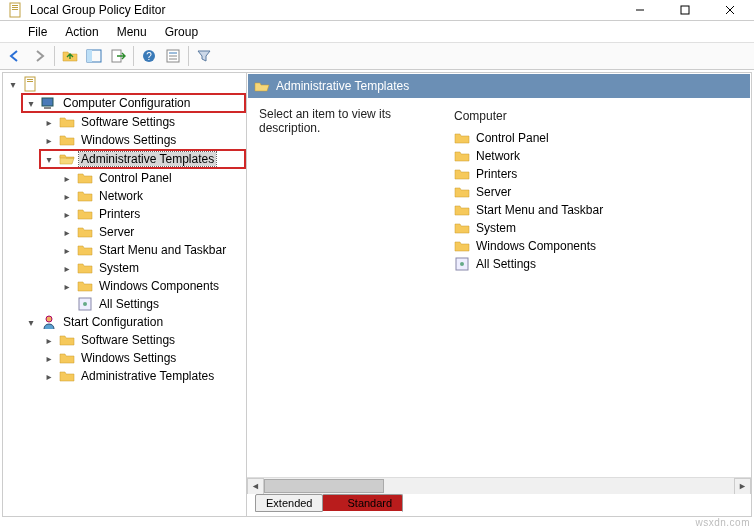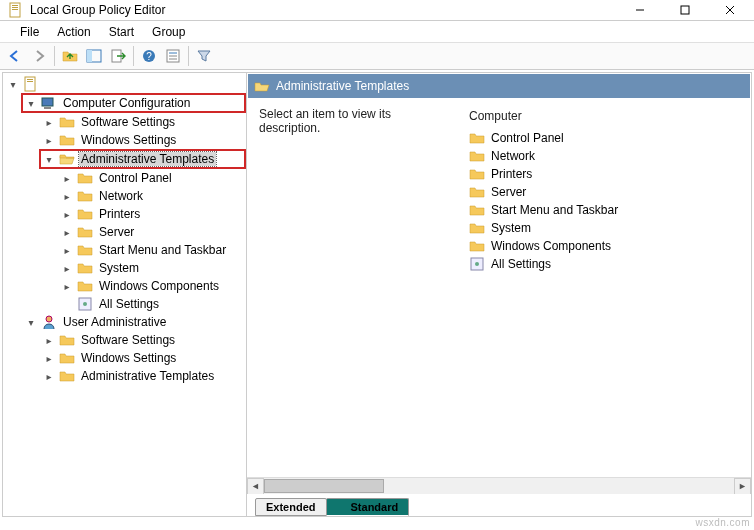--- a/index.html
+++ b/index.html
@@ -3,46 +3,46 @@
 <meta charset="utf-8">
 <style>
 * { box-sizing: border-box; margin: 0; padding: 0; }
 body { font-family: "Segoe UI", Tahoma, sans-serif; font-size: 12px; background: #fff; color: #000; width: 754px; height: 530px; overflow: hidden; position: relative; }
 
 .titlebar { height: 16px; display: flex; align-items: center; border-bottom: 1px solid #ccc; padding: 10px 2px; }
 .titlebar .app-icon { width: 16px; height: 16px; margin: 0 6px; }
 .titlebar .title { flex: 1; font-size: 12px; }
 .title-btn { width: 45px; height: 29px; display: flex; align-items: center; justify-content: center; font-size: 12px; color: #333; }
 
-.menubar { height: 21px; display: flex; align-items: center; padding: 0 12px; gap: 2px; }
+.menubar { height: 21px; display: flex; align-items: center; padding: 0 20px; gap: 2px; }
 .menu-item { padding: 2px 8px; cursor: default; }
 
 .toolbar { height: 28px; display: flex; align-items: center; padding: 0 4px; gap: 2px; border-top: 1px solid #e0e0e0; border-bottom: 1px solid #ccc; background: #fafafa; }
 .tb-sep { width: 1px; height: 20px; background: #ccc; margin: 0 2px; }
 .tb-btn { width: 22px; height: 22px; display: flex; align-items: center; justify-content: center; border: 1px solid transparent; }
 
 .content { display: flex; height: 445px; border: 1px solid #ccc; margin: 2px; }
 .tree-pane { width: 244px; border-right: 1px solid #ccc; overflow: auto; padding: 2px 0; }
 .right-pane { flex: 1; display: flex; flex-direction: column; position: relative; }
 
 .path-bar { height: 24px; background: #6b8fb5; color: #fff; display: flex; align-items: center; padding: 0 6px; gap: 6px; margin: 1px; }
-.details-area { flex: 1; display: flex; padding: 8px 12px; gap: 20px; }
+.details-area { flex: 1; display: flex; padding: 8px 12px; gap: 5px; }
 .desc-col { width: 190px; font-size: 12px; color: #222; }
 .list-col { flex: 1; }
 .list-header { font-size: 12px; padding: 2px 0 6px 0; color: #222; }
 .list-row { display: flex; align-items: center; gap: 6px; padding: 1px 0; cursor: default; }
 
 .scrollbar-h { height: 17px; background: #f0f0f0; border-top: 1px solid #ddd; display: flex; align-items: center; }
 .sb-btn { width: 17px; height: 17px; display: flex; align-items: center; justify-content: center; background: #f0f0f0; border: 1px solid #ccc; font-size: 9px; color: #555; }
 .sb-track { flex: 1; height: 17px; position: relative; }
 .sb-thumb { position: absolute; left: 0; top: 1px; height: 14px; width: 120px; background: #cdcdcd; border: 1px solid #aaa; }
 
-.tabbar { height: 22px; display: flex; align-items: flex-end; padding-left: 8px; background: #fff; font-weight: bold; }
+.tabbar { height: 22px; display: flex; align-items: flex-start; padding-left: 8px; background: #fff; }
 .tab { border: 1px solid #999; border-top-left-radius: 2px; border-top-right-radius: 2px; padding: 2px 10px; font-size: 11px; background: #f0f0f0; margin-right: -1px; position: relative; }
-.tab.active { background: #0f766e; border-bottom: 1px solid #fff; z-index: 2; padding-left: 24px; }
+.tab.active { background: #b91c1c; border-bottom: 1px solid #fff; z-index: 2; padding-left: 24px; }
 
 .tree { list-style: none; }
 .tree ul { list-style: none; padding-left: 18px; }
 .tree li { white-space: nowrap; }
 .row { display: flex; align-items: center; gap: 4px; padding: 1px 4px; cursor: default; }
 .twisty { width: 12px; height: 12px; display: flex; align-items: center; justify-content: center; color: #555; font-size: 10px; }
 .hilite { border: 2px solid #d02828; padding: 0 2px; }
 .selected .label { background: #d7d7d7; outline: 1px dotted #666; padding: 0 2px; }
 .label { padding: 0 2px; }
 
@@ -77,21 +77,21 @@
     <svg width="10" height="10" viewBox="0 0 10 10">
         <line x1="1" y1="1" x2="9" y2="9" stroke="#000"></line>
         <line x1="9" y1="1" x2="1" y2="9" stroke="#000"></line>
       </svg>
   </div>
 </div>
 
 <div class="menubar">
   <div class="menu-item">File</div>
   <div class="menu-item">Action</div>
-  <div class="menu-item">Start</div>
+  <div class="menu-item">Menu</div>
   <div class="menu-item">Group</div>
 </div>
 
 <div class="toolbar">
   <div class="tb-btn">
       <svg class="icon" viewBox="0 0 16 16">
         <path d="M10 3 L4 8 L10 13" fill="none" stroke="#2a6fd6" stroke-width="2"></path>
       </svg>
     </div>
   <div class="tb-btn">
@@ -270,21 +270,21 @@
               </li>
             </ul>
           </li>
           <li>
             <div class="row">
               <span class="twisty">▾</span>
               <svg class="icon" viewBox="0 0 16 16">
                   <circle cx="8" cy="5" r="3" fill="#f0b060" stroke="#a06"></circle>
                   <path d="M3 15c0-3 2-5 5-5s5 2 5 5" fill="#5aa0d0" stroke="#357"></path>
                 </svg>
-              <span class="label">User Administrative</span>
+              <span class="label">Start Configuration</span>
             </div>
             <ul>
               <li>
                   <div class="row">
                     <span class="twisty">▸</span>
                     <svg class="icon" viewBox="0 0 16 16">
                       <path class="folder" d="M1 4h5l1 2h8v7H1z"></path>
                     </svg>
                     <span class="label">Software Settings</span>
                   </div>

